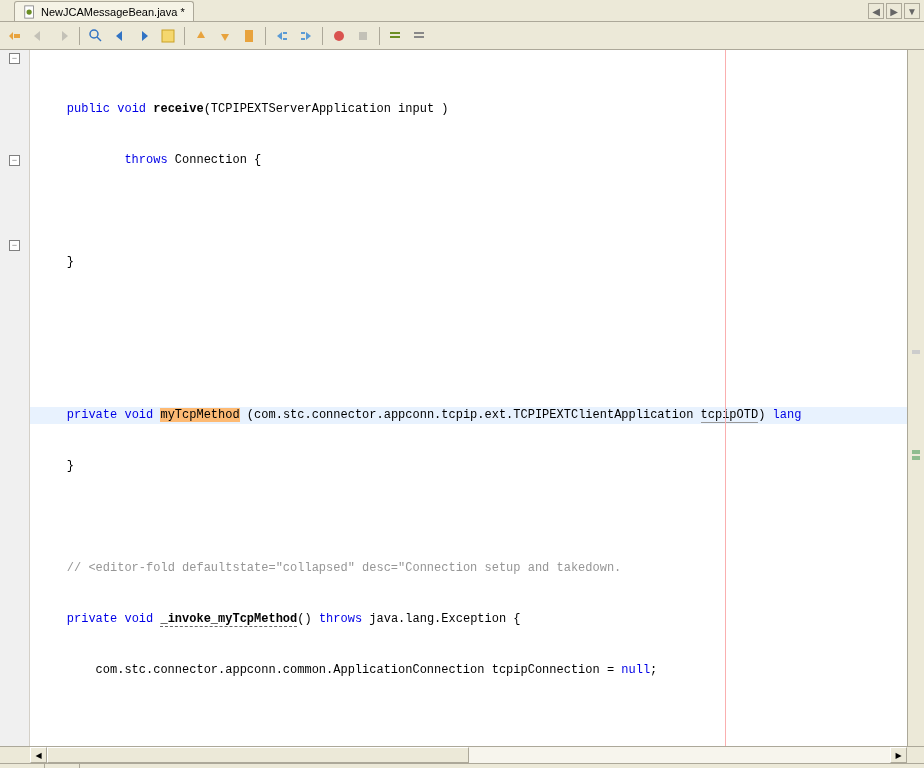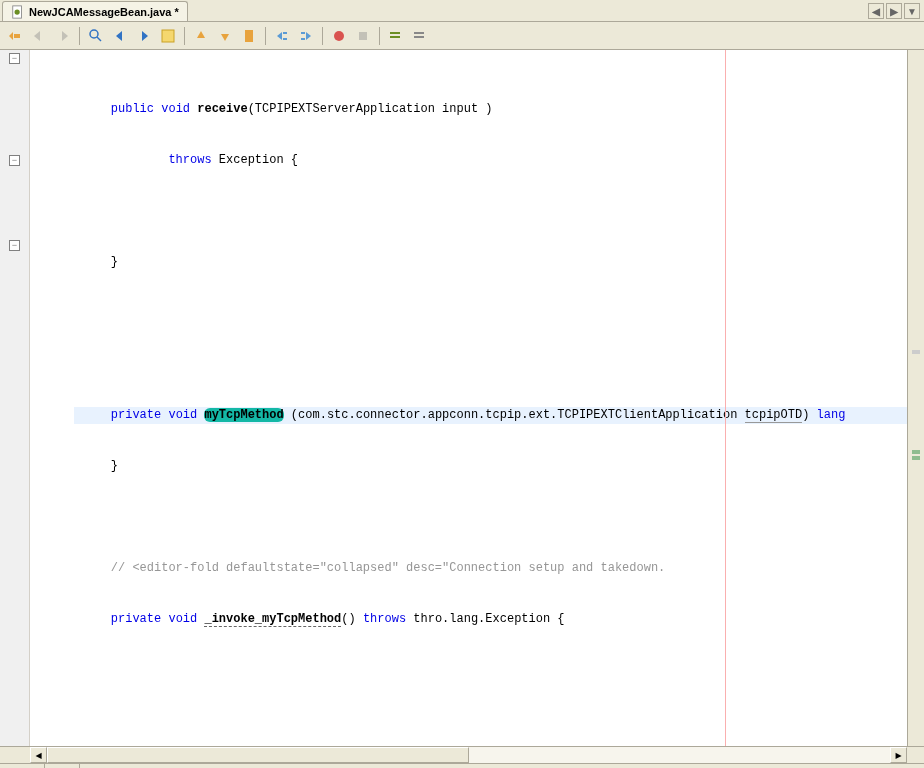--- a/index.html
+++ b/index.html
@@ -11,22 +11,21 @@
   height: 768px;
   overflow: hidden;
   position: relative;
 }
 .tab-bar {
   height: 22px;
   background: #ece9d8;
   border-bottom: 1px solid #aca899;
   display: flex;
   align-items: flex-end;
-  padding-left: 2px;
-  font-weight: bold;
+  padding-left: 14px;
 }
 .tab {
   display: flex;
   align-items: center;
   gap: 4px;
   background: #f5f3e6;
   border: 1px solid #aca899;
   border-bottom: none;
   border-radius: 3px 3px 0 0;
   padding: 2px 8px;
@@ -111,28 +110,27 @@
   position: relative;
   font-family: Monaco, "Courier New", monospace;
   font-size: 12px;
   line-height: 17px;
   overflow: hidden;
   white-space: pre;
 }
 .code-line {
   padding-left: 8px;
   height: 17px;
-  margin-left: 44px;
 }
 .line-highlight {
   background: #e8f2fe;
 }
 .kw { color: #0000e6; }
 .cm { color: #969696; }
-.method-hl-b { background: #14b8a6; font-weight: bold; border-radius: 6px; }
+.method-hl-b { background: #fdba74; font-weight: normal; }
 .underline-wavy { border-bottom: 1px dashed #666; }
 .param-underline { border-bottom: 1px solid #999; }
 .red-margin {
   position: absolute;
   top: 0;
   bottom: 0;
   width: 1px;
   background: #faafaf;
   left: 695px;
 }
@@ -318,30 +316,31 @@
 
 <div class="editor-container">
   <div class="gutter">
     <div class="fold-mark" style="top:3px">−</div>
     <div class="fold-mark" style="top:105px">−</div>
     <div class="fold-mark" style="top:190px">−</div>
   </div>
   <div class="code-area">
     <div class="red-margin"></div>
     <div class="code-line">    <span class="kw">public</span> <span class="kw">void</span> <span class="bold">receive</span><span>(TCPIPEXTServerApplication input )</span></div>
-    <div class="code-line">            <span class="kw">throws</span><span> Exception {</span></div>
+    <div class="code-line">            <span class="kw">throws</span><span> Connection {</span></div>
     <div class="code-line"></div>
     <div class="code-line">    <span>}</span></div>
     <div class="code-line"></div>
     <div class="code-line"></div>
     <div class="code-line line-highlight">    <span class="kw">private</span> <span class="kw">void</span> <span class="method-hl-b">myTcpMethod</span><span> (com.stc.connector.appconn.tcpip.ext.TCPIPEXTClientApplication </span><span class="param-underline">tcpipOTD</span><span>) </span><span class="kw">lang</span></div>
     <div class="code-line">    <span>}</span></div>
     <div class="code-line"></div>
     <div class="code-line">    <span class="cm">// &lt;editor-fold defaultstate="collapsed" desc="Connection setup and takedown.</span></div>
-    <div class="code-line">    <span class="kw">private</span> <span class="kw">void</span> <span class="underline-wavy bold">_invoke_myTcpMethod</span><span>() </span><span class="kw">throws</span><span> thro.lang.Exception {</span></div>
+    <div class="code-line">    <span class="kw">private</span> <span class="kw">void</span> <span class="underline-wavy bold">_invoke_myTcpMethod</span><span>() </span><span class="kw">throws</span><span> java.lang.Exception {</span></div>
+    <div class="code-line">        <span>com.stc.connector.appconn.common.ApplicationConnection tcpipConnection = </span><span class="kw">null</span><span>;</span></div>
     
     
     
     
     
     
     
     
     
     

